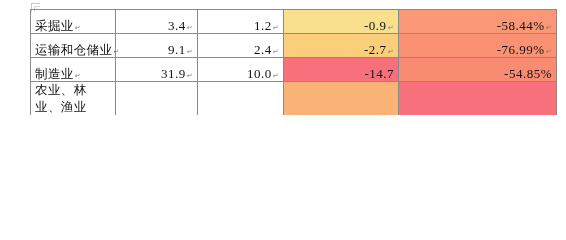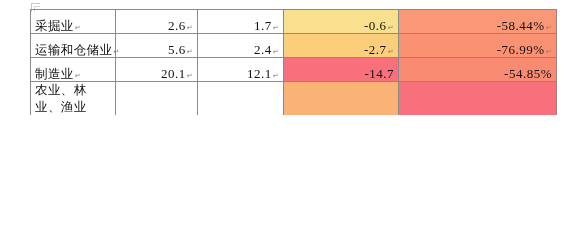--- a/index.html
+++ b/index.html
@@ -142,60 +142,60 @@
       <col class="c-delta">
       <col class="c-pct">
     </colgroup>
     <tbody>
 
       <tr class="row-std">
         <td class="cell-label">
           <span>采掘业</span><span class="fmt-mark">↵</span>
         </td>
         <td class="cell-num">
-          <span>2.6</span><span class="fmt-mark">↵</span>
-        </td>
-        <td class="cell-num">
-          <span>1.7</span><span class="fmt-mark">↵</span>
+          <span>3.4</span><span class="fmt-mark">↵</span>
+        </td>
+        <td class="cell-num">
+          <span>1.2</span><span class="fmt-mark">↵</span>
         </td>
         <td class="cell-heat" style="background-color: rgb(248, 224, 142);">
-          <span>-0.6</span><span class="fmt-mark">↵</span>
+          <span>-0.9</span><span class="fmt-mark">↵</span>
         </td>
         <td class="cell-heat" style="background-color: rgb(250, 151, 119);">
           <span>-58.44%</span><span class="fmt-mark">↵</span>
         </td>
       </tr>
 
       <tr class="row-std">
         <td class="cell-label">
           <span>运输和仓储业</span><span class="fmt-mark">↵</span>
         </td>
         <td class="cell-num">
-          <span>5.6</span><span class="fmt-mark">↵</span>
+          <span>9.1</span><span class="fmt-mark">↵</span>
         </td>
         <td class="cell-num">
           <span>2.4</span><span class="fmt-mark">↵</span>
         </td>
         <td class="cell-heat" style="background-color: rgb(251, 206, 124);">
           <span>-2.7</span><span class="fmt-mark">↵</span>
         </td>
         <td class="cell-heat" style="background-color: rgb(250, 145, 115);">
           <span>-76.99%</span><span class="fmt-mark">↵</span>
         </td>
       </tr>
 
       <tr class="row-std">
         <td class="cell-label">
           <span>制造业</span><span class="fmt-mark">↵</span>
         </td>
         <td class="cell-num">
-          <span>20.1</span><span class="fmt-mark">↵</span>
-        </td>
-        <td class="cell-num">
-          <span>12.1</span><span class="fmt-mark">↵</span>
+          <span>31.9</span><span class="fmt-mark">↵</span>
+        </td>
+        <td class="cell-num">
+          <span>10.0</span><span class="fmt-mark">↵</span>
         </td>
         <td class="cell-heat" style="background-color: rgb(248, 112, 124); margin-top: 24px;">
           <span>-14.7</span>
         </td>
         <td class="cell-heat" style="background-color: rgb(250, 139, 115); padding-left: 13px;">
           <span>-54.85%</span>
         </td>
       </tr>
 
       <tr class="row-tall">

